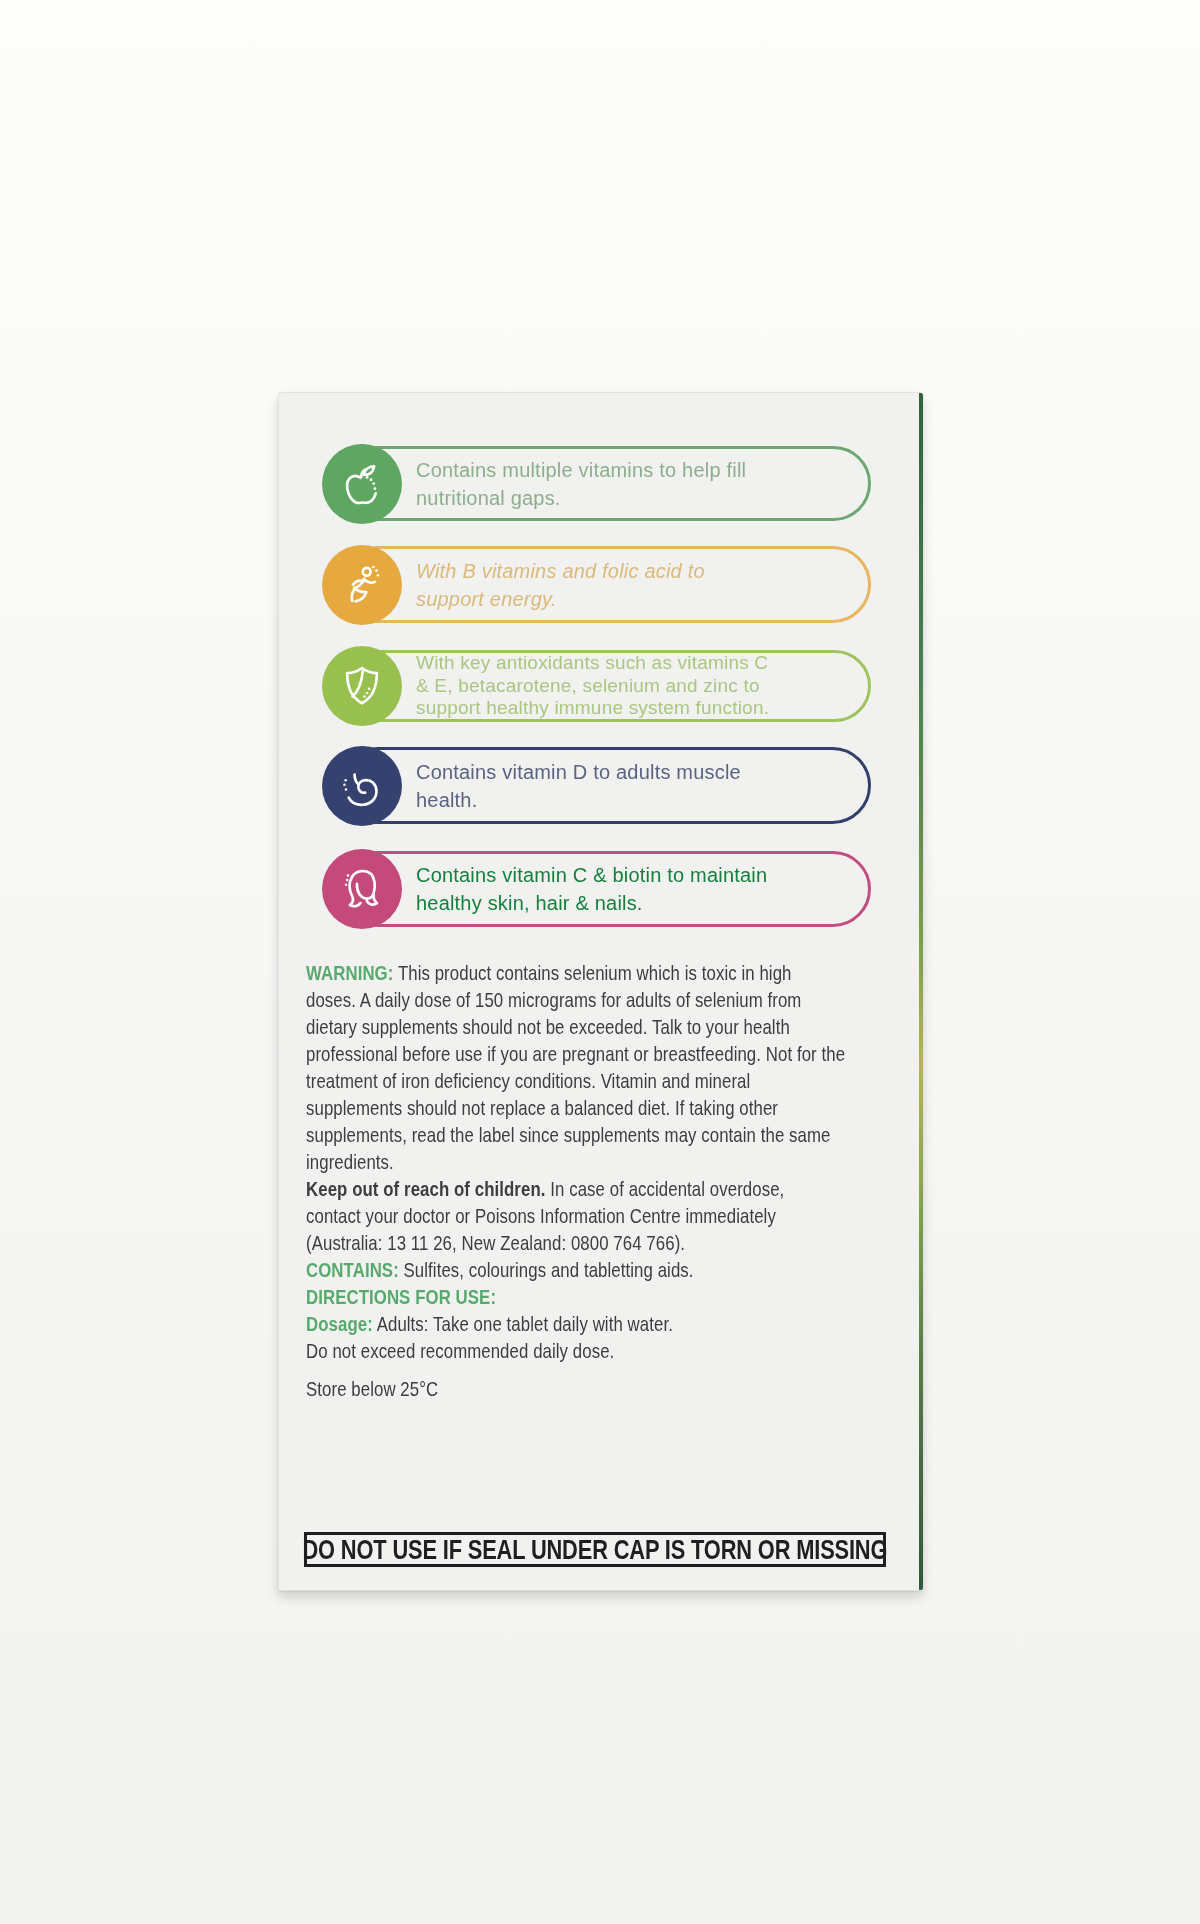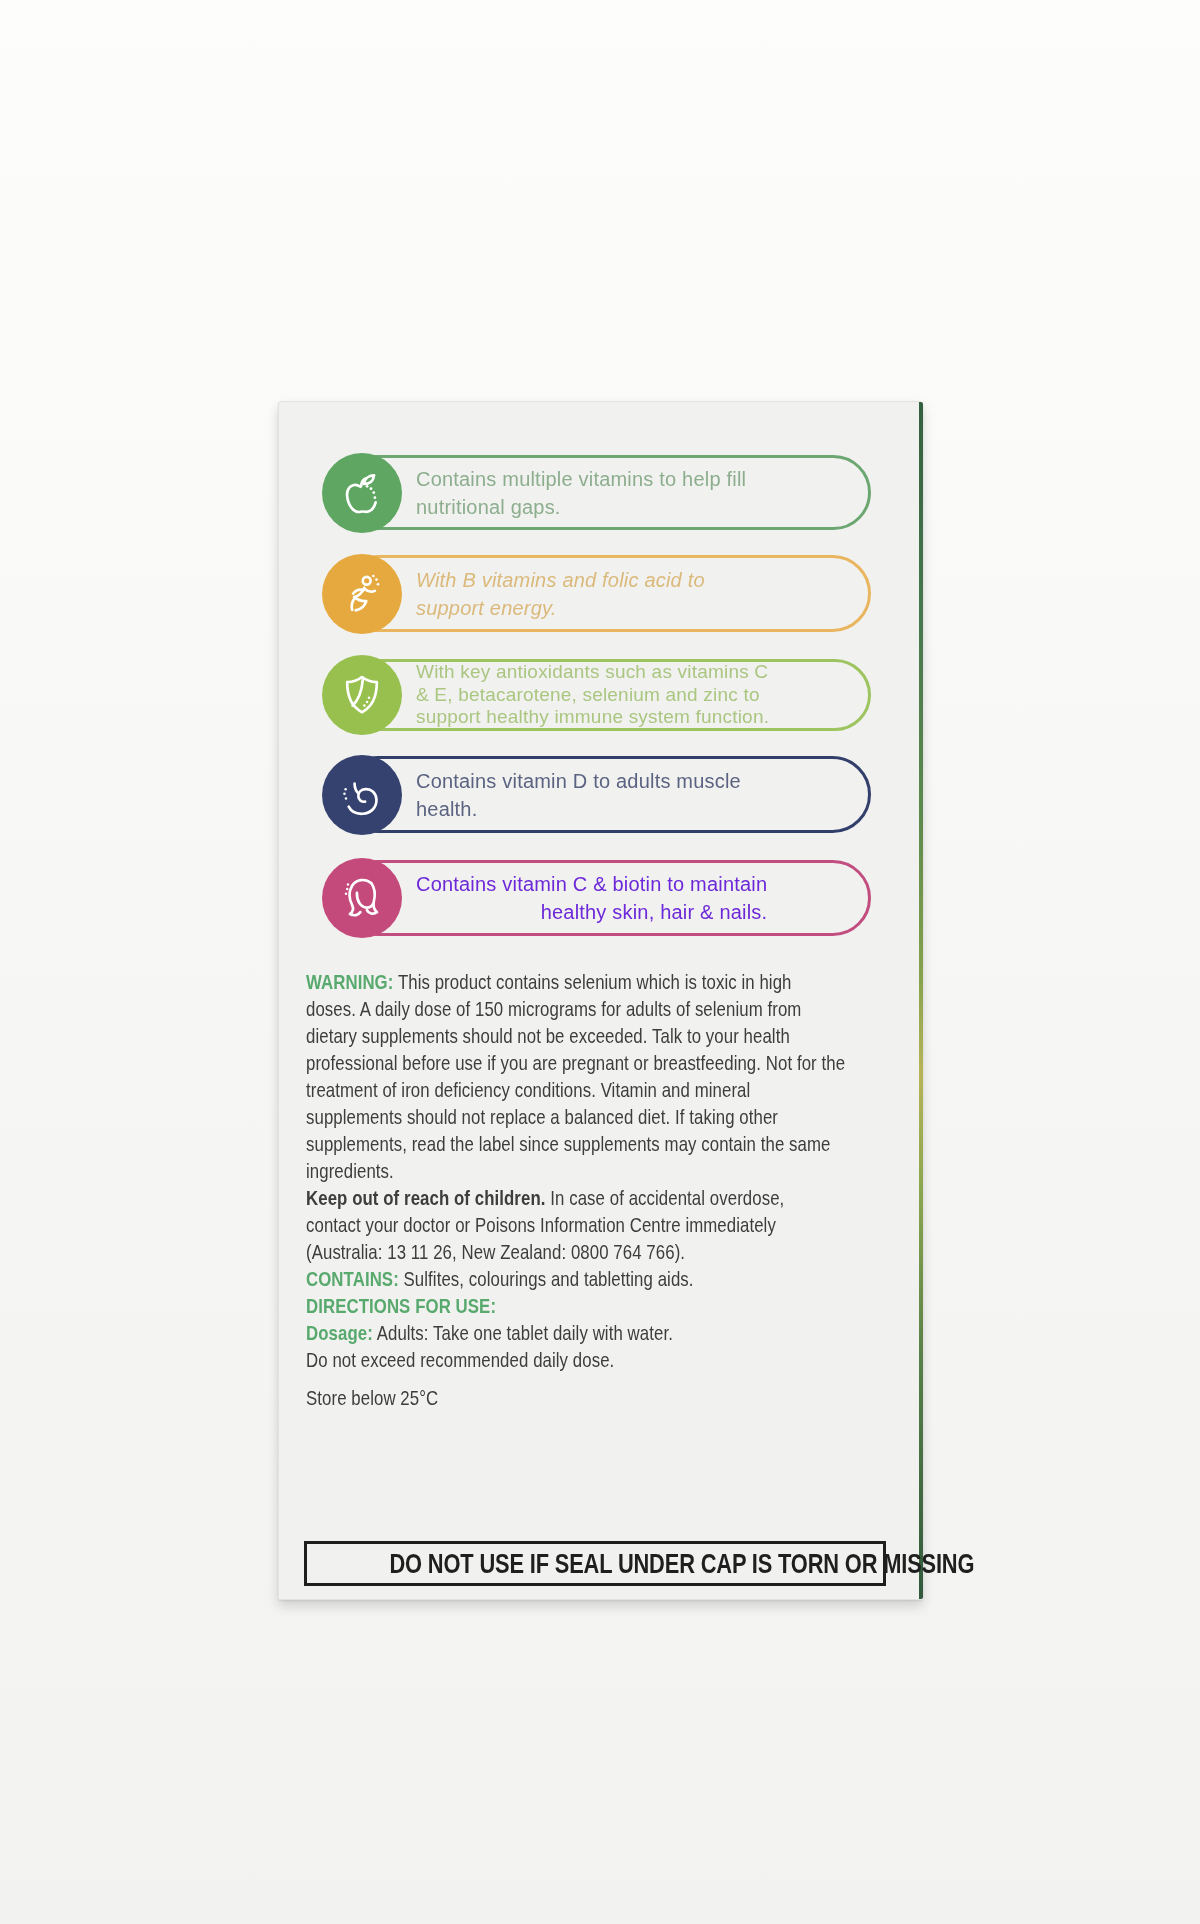--- a/index.html
+++ b/index.html
@@ -4,21 +4,21 @@
 <style>
   html,body{margin:0;padding:0;}
   body{
     width:1200px;height:1924px;
     background:linear-gradient(180deg,#fdfdfc 0%,#f6f6f4 55%,#f2f2f0 100%);
     font-family:"Liberation Sans",sans-serif;
     overflow:hidden;
   }
   .stage{position:relative;width:1200px;height:1924px;}
   .panel{
-    position:absolute;left:278px;top:401px;width:645px;height:1199px;
+    position:absolute;left:278px;top:392px;width:645px;height:1199px;
     background:#f1f1ef;
     border:1px solid #e2e2e0;
     border-radius:4px 4px 2px 2px;
     box-shadow:0 6px 12px rgba(0,0,0,.15), 0 1px 2px rgba(0,0,0,.08);
     box-sizing:border-box;
   }
   .spine{
     position:absolute;right:-1px;top:0;width:4px;height:100%;
     background:linear-gradient(180deg,#33603f 0%,#47784e 18%,#5d8a4d 35%,#86a24d 48%,#b7b457 56%,#8aa64f 66%,#577f48 80%,#30593c 100%);
     border-radius:0 2px 2px 0;
@@ -49,23 +49,23 @@
     transform:scaleX(0.80);transform-origin:left top;
     font-size:21px;line-height:27px;color:#3d3d3d;
     letter-spacing:.1px;
   }
   .info-block{white-space:pre-line;}
   .b{font-weight:bold;}
   .green-label{font-weight:bold;}
   .store-line{margin-top:11px;white-space:pre-line;}
   
   .seal-box{
-    position:absolute;left:25px;top:1139px;width:582px;height:45px;
+    position:absolute;left:25px;top:1139px;width:582px;height:35px;
     border:3px solid #1f1f1f;box-sizing:border-box;
-    display:flex;align-items:center;justify-content:flex-start;
+    display:flex;align-items:center;justify-content:center;
     background:transparent;
   }
   .seal-text{
     font-weight:bold;font-size:28px;color:#1f1f1f;
     white-space:nowrap;letter-spacing:-0.2px;
     transform:scaleX(0.78);transform-origin:center center;
   }
 </style>
 </head>
 <body>
@@ -151,21 +151,21 @@
           <path d="M44 13 C36 6.5 24.5 8 19.5 16 C14.8 23.8 15.5 33.5 19.5 41.5 C21.3 45.2 20.5 49.5 16.5 52.5 C22 55.5 27.5 54 30 50"></path>
           <path d="M44 13 C48 18.5 49.2 27.5 47.3 35.5 C46 41.5 47.2 47 51.2 50.2 C46.2 53.6 40.5 52 38.3 47.5"></path>
           <path d="M25.5 25.5 C25.2 36 30.5 44 38 44.3 C41.8 44.4 44.8 42.5 46.2 39"></path>
           <g fill="#ffffff" stroke="none">
             <circle cx="13" cy="20.5" r="1.6"></circle>
               <circle cx="11.5" cy="26.5" r="1.6"></circle>
             <circle cx="14" cy="14.8" r="1.6"></circle>
           </g>
         </svg>
       </div>
-      <div class="pill-text" style="color: #6d28d9; text-align: right;">Contains vitamin C &amp; biotin to maintain
+      <div class="pill-text" style="color: #15803d;">Contains vitamin C &amp; biotin to maintain
 healthy skin, hair &amp; nails.</div>
     </div>
 
     <div class="info-col" style="color: rgb(61, 61, 61);">
       <div class="info-block"><span class="green-label" style="color: rgb(88, 169, 109);">WARNING:</span><span> This product contains selenium which is toxic in high
 doses. A daily dose of 150 micrograms for adults of selenium from
 dietary supplements should not be exceeded. Talk to your health
 professional before use if you are pregnant or breastfeeding. Not for the
 treatment of iron deficiency conditions. Vitamin and mineral
 supplements should not replace a balanced diet. If taking other

